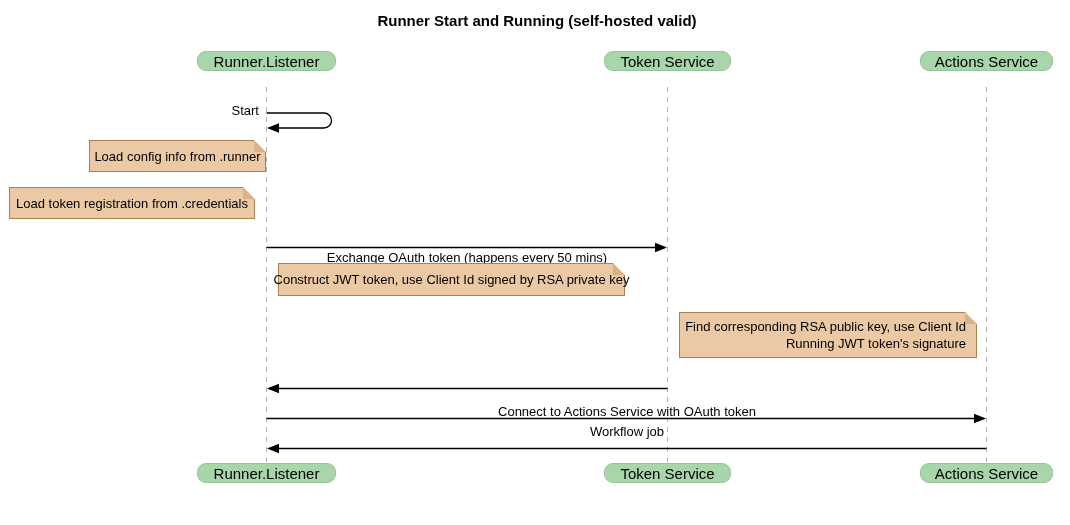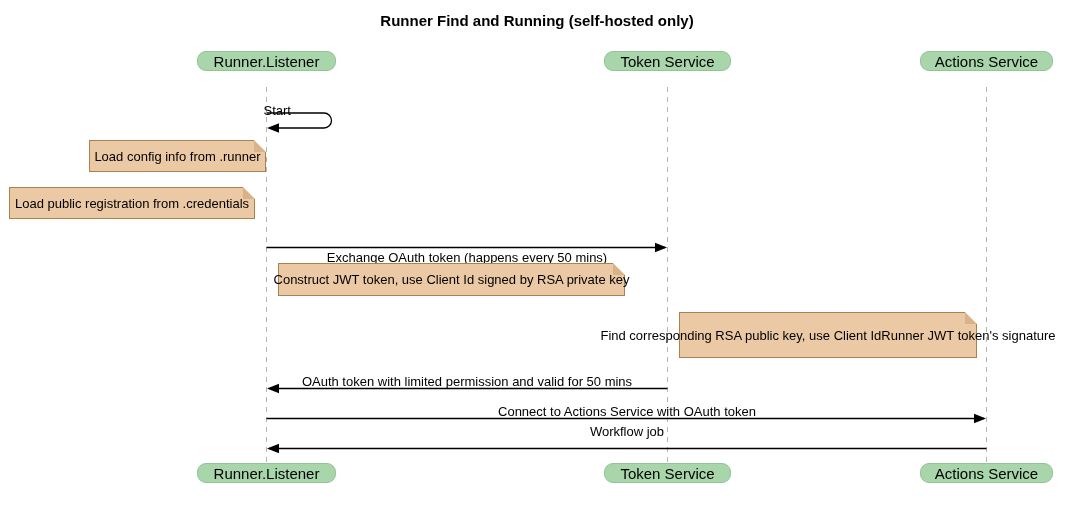--- a/index.html
+++ b/index.html
@@ -21,28 +21,28 @@
     position:absolute; background:#ecc9a5; border:1px solid #a9834f;
     font-size:13px; box-sizing:border-box; display:flex; align-items:center;
     justify-content:center; text-align:center; white-space:nowrap;
   }
   .note::before {
     content:""; position:absolute; top:-1px; right:-1px; width:0; height:0;
     border-style:solid; border-width:0 12px 12px 0;
     border-color:#ffffff #ffffff #d9b288 #d9b288;
   }
   .note-multiline {
-    align-items:center; justify-content:center;
+    flex-direction:column; align-items:flex-end; justify-content:center;
     text-align:left; padding:6px 10px; line-height:17px;
   }
   .msg-label {
     position:absolute; transform:translateX(-50%); font-size:13px;
     white-space:nowrap;
   }
-  .msg-label-right { transform:translateX(-100%);margin-left:32px; }
+  .msg-label-right { transform:translateX(-100%); }
 </style>
 </head>
 <body>
 
 <div id="canvas">
 
   <svg id="diagram-svg" width="1070" height="525">
 
     <line x1="266.5" y1="87" x2="266.5" y2="463" stroke="#b5b5b5" stroke-width="1" stroke-dasharray="5,5"></line>
     <line x1="667.5" y1="87" x2="667.5" y2="463" stroke="#b5b5b5" stroke-width="1" stroke-dasharray="5,5"></line>
@@ -57,21 +57,21 @@
     <line x1="667.5" y1="388.5" x2="269" y2="388.5" stroke="#000" stroke-width="1.3"></line>
     <polygon points="267,388.5 279,383.7 279,393.3" fill="#000"></polygon>
 
     <line x1="266.5" y1="418.5" x2="984" y2="418.5" stroke="#000" stroke-width="1.3"></line>
     <polygon points="986,418.5 974,413.7 974,423.3" fill="#000"></polygon>
 
     <line x1="986.5" y1="448.5" x2="269" y2="448.5" stroke="#000" stroke-width="1.3"></line>
     <polygon points="267,448.5 279,443.7 279,453.3" fill="#000"></polygon>
   </svg>
 
-  <div class="title">Runner Find and Running (self-hosted only)</div>
+  <div class="title">Runner Start and Running (self-hosted valid)</div>
 
   <div class="actor" style="left:197px; top:51px; width:139px;">
     <span>Runner.Listener</span>
   </div>
   <div class="actor" style="left:604px; top:51px; width:127px;">
     <span>Token Service</span>
   </div>
   <div class="actor" style="left:920px; top:51px; width:133px;">
     <span>Actions Service</span>
   </div>
@@ -81,31 +81,30 @@
   </div>
   <div class="actor" style="left:604px; top:463px; width:127px;">
     <span>Token Service</span>
   </div>
   <div class="actor" style="left:920px; top:463px; width:133px;">
     <span>Actions Service</span>
   </div>
 
   <div class="msg-label msg-label-right" style="left:259px; top:103px;">Start</div>
   <div class="msg-label" style="left:467px; top:250px;">Exchange OAuth token (happens every 50 mins)</div>
-  <div class="msg-label" style="left:467px; top:373.5px;">OAuth token with limited permission and valid for 50 mins</div>
   <div class="msg-label" style="left:627px; top:403.5px;">Connect to Actions Service with OAuth token</div>
   <div class="msg-label" style="left:627px; top:424px;">Workflow job</div>
 
   <div class="note" style="left:77px; top:140px; width:177px; height:32px;margin-left:12px;">
     <span>Load config info from .runner</span>
   </div>
   <div class="note" style="left:9px; top:187px; width:246px; height:32px;">
-    <span>Load public registration from .credentials</span>
+    <span>Load token registration from .credentials</span>
   </div>
   <div class="note" style="left:278px; top:263px; width:347px; height:33px;">
     <span>Construct JWT token, use Client Id signed by RSA private key</span>
   </div>
   <div class="note note-multiline" style="left:679px; top:312px; width:298px; height:46px;">
     <span>Find corresponding RSA public key, use Client Id</span>
-    <span>Runner JWT token's signature</span>
+    <span>Running JWT token's signature</span>
   </div>
 
 </div>
 
 </body></html>

